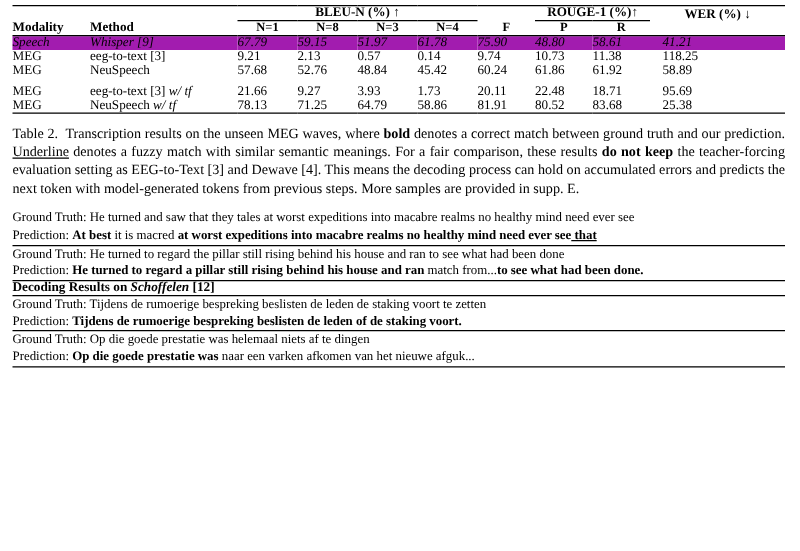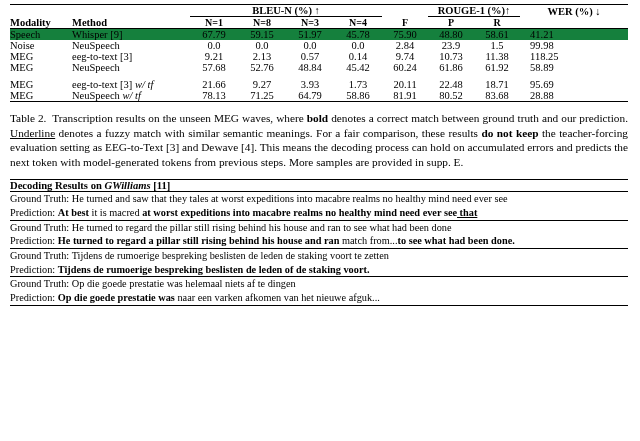--- a/index.html
+++ b/index.html
@@ -51,31 +51,31 @@
     font-size: 10px;
     padding: 1px 0 2px 0;
   }
   .colhead-left {
     text-align: left;
     font-weight: bold;
     font-size: 10.5px;
     padding: 1px 0 2px 0;
   }
   td.cell-num {
-    text-align: center;
     font-size: 10.5px;
     padding: 1.1px 0;
   }
   td.cell-txt {
     text-align: left;
     font-size: 10.5px;
     padding: 1.1px 0;
   }
   tr.highlight td {
-    background: #15803d;
+    background: #a21caf;
+    font-style: italic;
   }
   .spacer-row td { height: 6px; }
   .ital { font-style: italic; }
 
   
   .caption {
     margin-top: 9px;
     font-size: 11.3px;
     line-height: 1.29;
     text-align: justify;
@@ -155,39 +155,27 @@
         <td class="colhead">R</td>
         <td class="colhead"></td>
       </tr>
 
       <tr class="highlight">
         <td class="cell-txt">Speech</td>
         <td class="cell-txt">Whisper [9]</td>
         <td class="cell-num">67.79</td>
         <td class="cell-num">59.15</td>
         <td class="cell-num">51.97</td>
-        <td class="cell-num">45.78</td>
+        <td class="cell-num">61.78</td>
         <td class="cell-num">75.90</td>
         <td class="cell-num">48.80</td>
         <td class="cell-num">58.61</td>
         <td class="cell-num" style="text-align:left;padding-left:10px">41.21</td>
       </tr>
 
-      <tr>
-        <td class="cell-txt">Noise</td>
-        <td class="cell-txt">NeuSpeech</td>
-        <td class="cell-num">0.0</td>
-        <td class="cell-num">0.0</td>
-        <td class="cell-num">0.0</td>
-        <td class="cell-num">0.0</td>
-        <td class="cell-num">2.84</td>
-        <td class="cell-num">23.9</td>
-        <td class="cell-num">1.5</td>
-        <td class="cell-num" style="text-align:left;padding-left:10px">99.98</td>
-      </tr>
 
       <tr>
         <td class="cell-txt">MEG</td>
         <td class="cell-txt">eeg-to-text [3]</td>
         <td class="cell-num">9.21</td>
         <td class="cell-num">2.13</td>
         <td class="cell-num">0.57</td>
         <td class="cell-num">0.14</td>
         <td class="cell-num">9.74</td>
         <td class="cell-num">10.73</td>
@@ -228,50 +216,50 @@
       <tr class="rule-bot">
         <td class="cell-txt">MEG</td>
         <td class="cell-txt">NeuSpeech <span class="ital">w/ tf</span></td>
         <td class="cell-num">78.13</td>
         <td class="cell-num">71.25</td>
         <td class="cell-num">64.79</td>
         <td class="cell-num">58.86</td>
         <td class="cell-num">81.91</td>
         <td class="cell-num">80.52</td>
         <td class="cell-num">83.68</td>
-        <td class="cell-num" style="text-align:left;padding-left:10px">28.88</td>
+        <td class="cell-num" style="text-align:left;padding-left:10px">25.38</td>
       </tr>
     </tbody>
   </table>
 
   <div class="caption">
     <span>Table 2.</span>&nbsp;
     <span>Transcription results on the unseen MEG waves, where </span><b>bold</b><span> denotes a correct match between ground truth and our prediction. </span><u>Underline</u><span> denotes a fuzzy match with similar semantic meanings. For a fair comparison, these results </span><b>do not keep</b><span> the teacher-forcing evaluation setting as EEG-to-Text [3] and Dewave [4]. This means the decoding process can hold on accumulated errors and predicts the next token with model-generated tokens from previous steps. More samples are provided in supp. E.</span>
   </div>
 
   <table class="decoding">
     <tbody>
-      <tr class="dec-header dec-header-first">
-        <td><span>Decoding Results on </span><span class="ital-dec">GWilliams</span><span> [11]</span></td>
-      </tr>
 
       <tr class="dec-block">
         <td>
           <span class="line"><span>Ground Truth: </span><span>He turned and saw that they tales at worst expeditions into macabre realms no healthy mind need ever see</span></span>
           <span class="line"><span>Prediction: </span><b>At best</b><span> it is macred </span><b>at worst expeditions into macabre realms no healthy mind need ever see</b><u> that</u></span>
         </td>
       </tr>
 
       <tr class="dec-block">
         <td>
           <span class="line"><span>Ground Truth: </span><span>He turned to regard the pillar still rising behind his house and ran to see what had been done</span></span>
           <span class="line"><span>Prediction: </span><b>He turned to regard a pillar still rising behind his house and ran</b><span> match from...</span><b>to see what had been done.</b></span>
         </td>
       </tr>
 
+      <tr class="dec-header">
+        <td><span>Decoding Results on </span><span class="ital-dec">Schoffelen</span><span> [12]</span></td>
+      </tr>
 
       <tr class="dec-block">
         <td>
           <span class="line"><span>Ground Truth: </span><span>Tijdens de rumoerige bespreking beslisten de leden de staking voort te zetten</span></span>
           <span class="line"><span>Prediction: </span><b>Tijdens de rumoerige bespreking beslisten de leden of</b><span> </span><b>de staking voort.</b></span>
         </td>
       </tr>
 
       <tr class="dec-block">
         <td>

